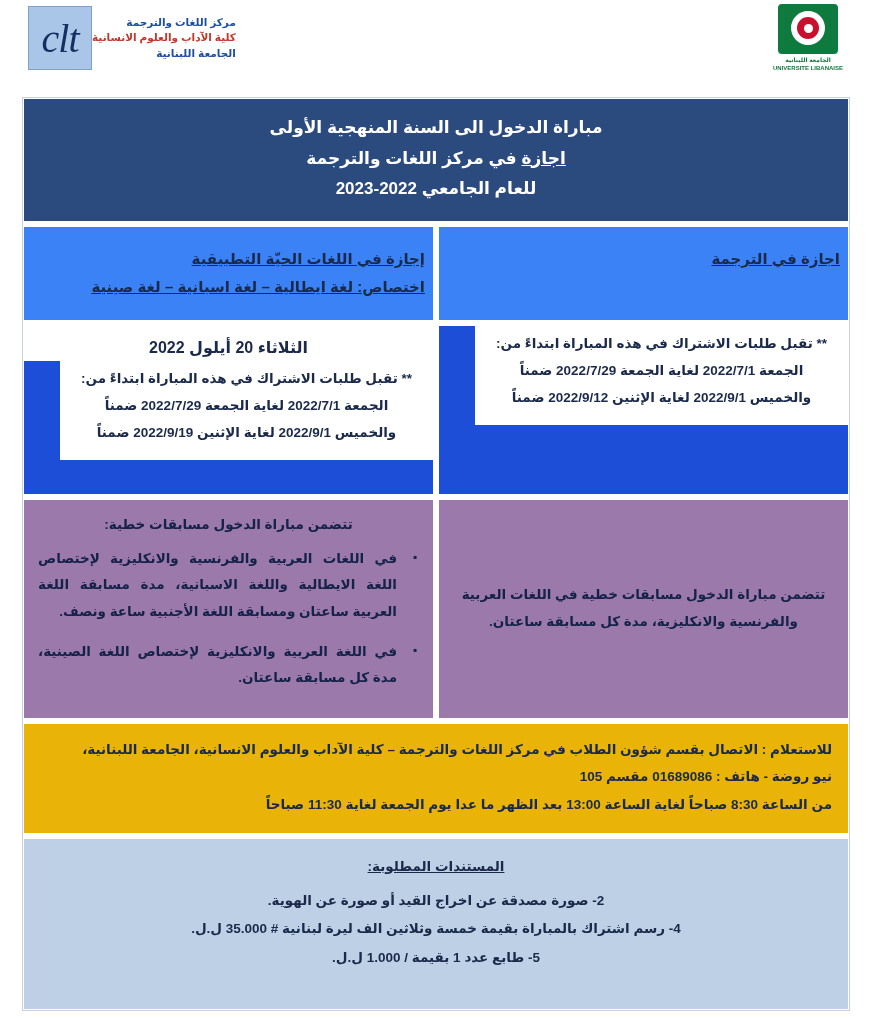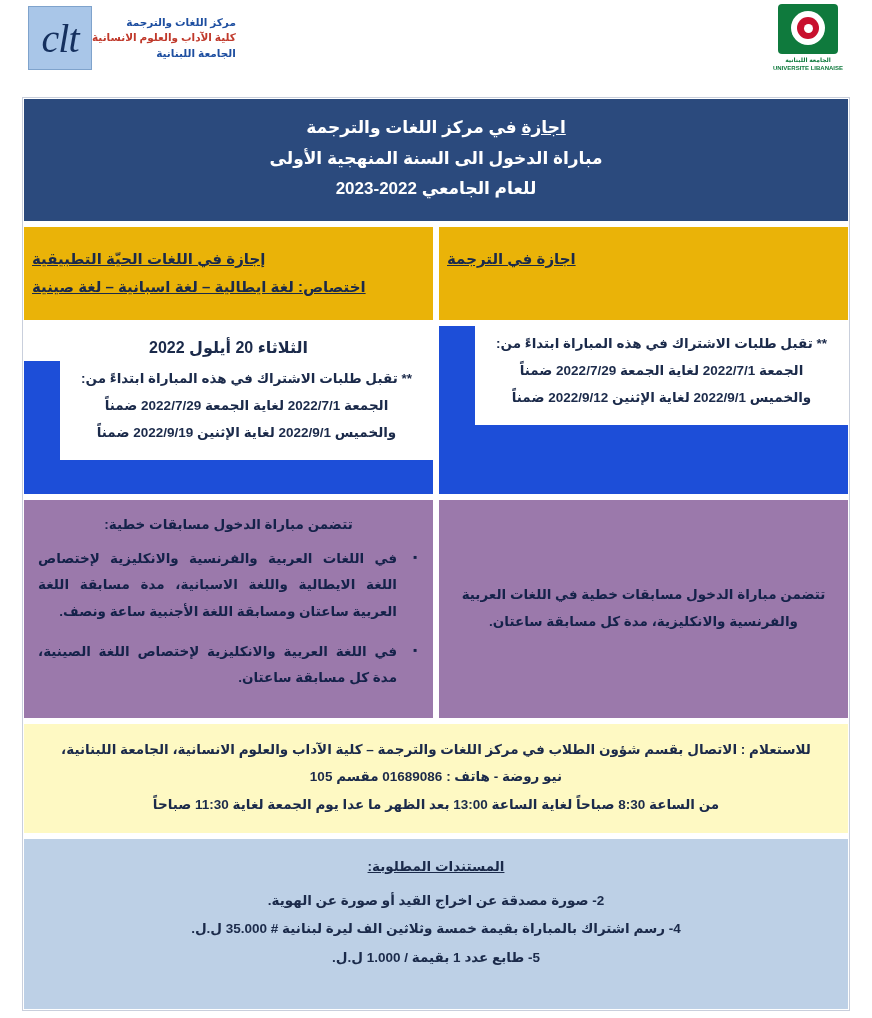--- a/index.html
+++ b/index.html
@@ -141,22 +141,22 @@
     flex-direction: row;
     gap: 6px;
     margin-top: 6px;
   }
   .col {
     flex: 1 1 50%;
     box-sizing: border-box;
   }
 
   .headline-cell {
-    background: #eab308;
-    text-align: left;
+    background: #3b82f6;
+    text-align: right;
     padding: 18px 8px;
     font-size: 15px;
     font-weight: bold;
     line-height: 1.9;
   }
   .headline-cell .u { text-decoration: underline; }
 
   .date-cell {
     background: #ffffff;
     text-align: center;
@@ -212,23 +212,23 @@
   }
   .bullets li:before {
     content: "\25AA";
     position: absolute;
     right: -16px;
     top: 0;
     font-size: 12px;
   }
 
   .info-block {
-    background: #fef9c3;
-    text-align: center;
-    padding: 12px 32px 14px;
+    background: #eab308;
+    text-align: right;
+    padding: 12px 16px 14px;
     font-size: 13.5px;
     font-weight: bold;
     line-height: 2.05;
     margin-top: 6px;
   }
 
   .docs-block {
     background: #bdd0e6;
     margin-top: 6px;
     padding: 14px 18px 22px;
@@ -272,24 +272,24 @@
       <div class="ul-caption">
         <div>الجامعة اللبنانية</div>
         <div>UNIVERSITE LIBANAISE</div>
       </div>
     </div>
   </div>
 
   <div class="doc">
 
     <div class="title-band">
+      <div>مباراة الدخول الى السنة المنهجية الأولى</div>
       <div>
         <span class="u">اجازة</span><span> في مركز اللغات والترجمة</span>
       </div>
-      <div>مباراة الدخول الى السنة المنهجية الأولى</div>
       <div>للعام الجامعي 2022-2023</div>
     </div>
 
     <div class="row">
       <div class="col headline-cell">
         <span class="u">اجازة في الترجمة</span>
       </div>
       <div class="col headline-cell">
         <div class="u">إجازة في اللغات الحيّة التطبيقية</div>
         <div class="u">اختصاص: لغة ايطالية – لغة اسبانية – لغة صينية</div>

